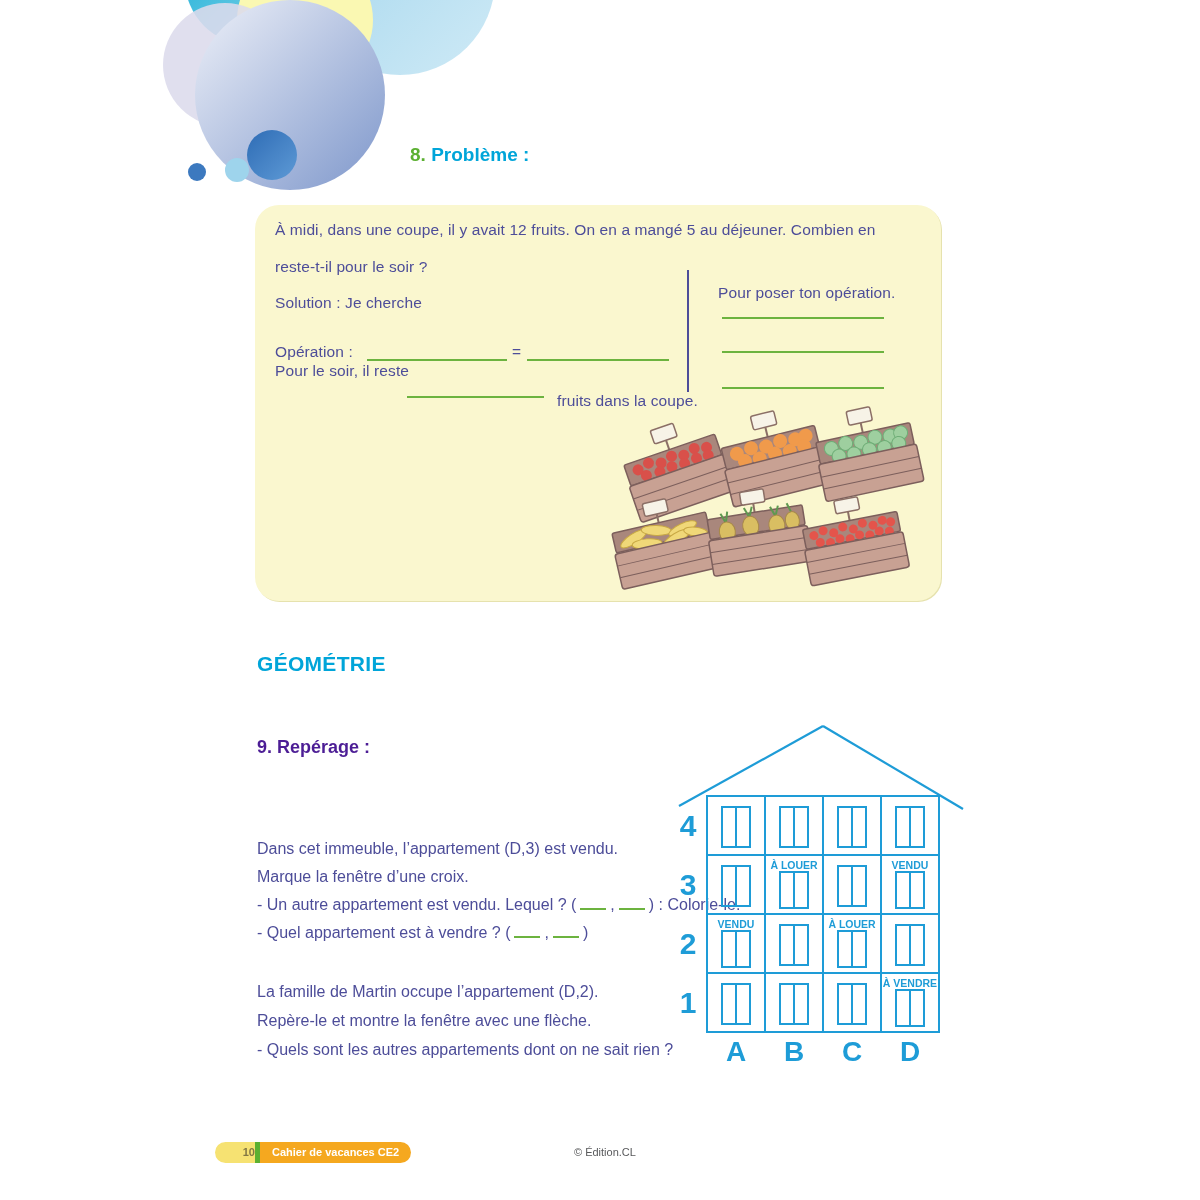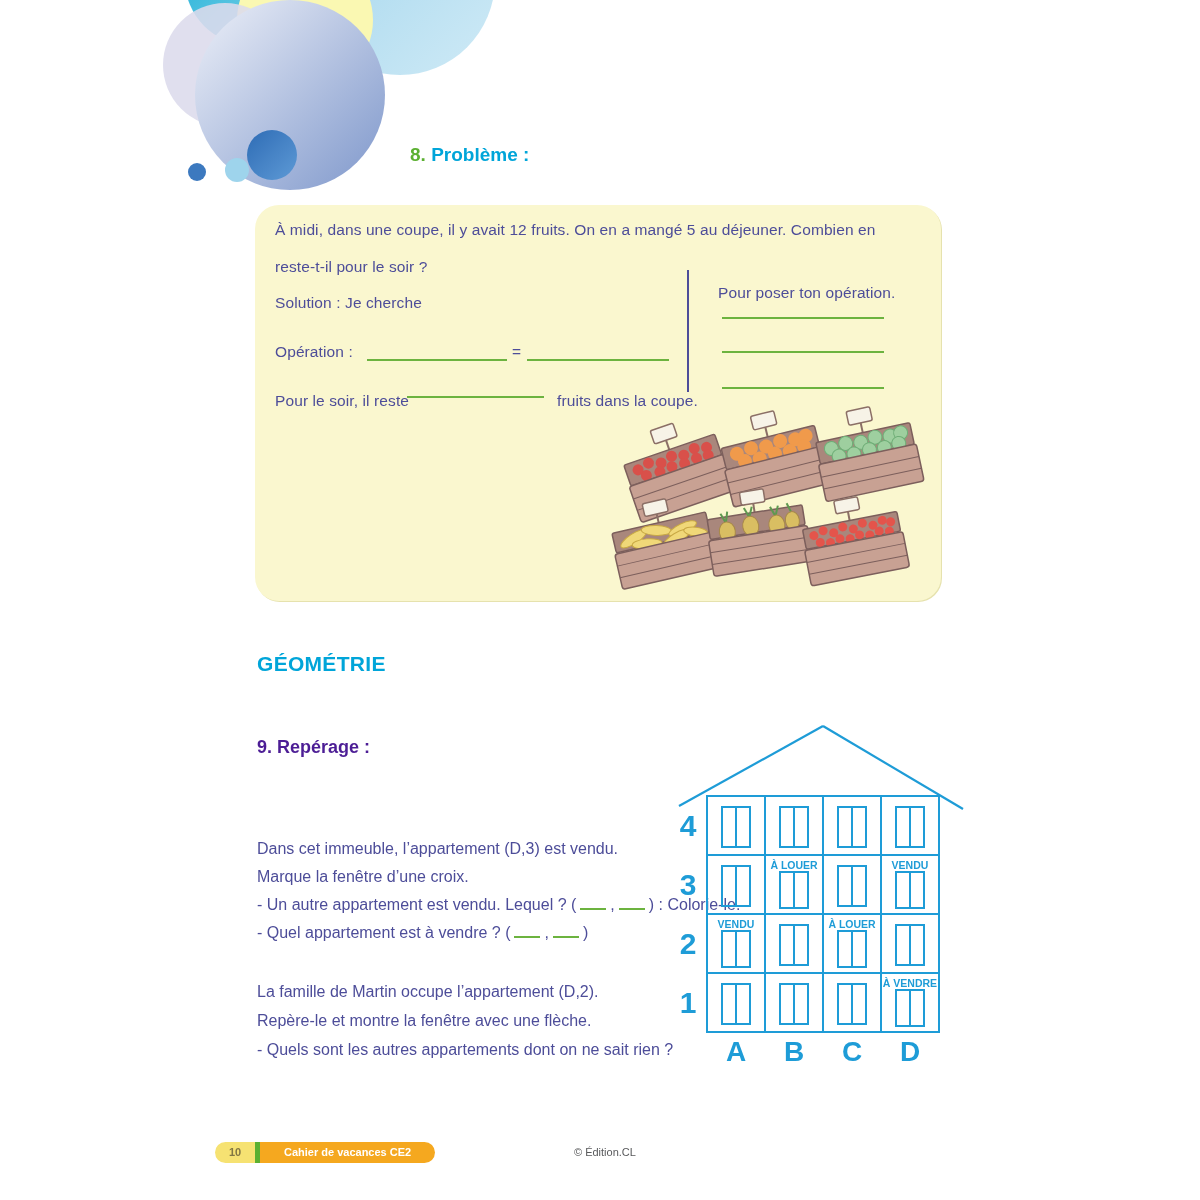--- a/index.html
+++ b/index.html
@@ -14,23 +14,23 @@
   .aline{background:#6CB33F;height:2px;}
   .vdiv{width:2px;background:#4D4D99;}
   .geo-title{font-size:21px;font-weight:bold;color:#00A5D9;letter-spacing:.3px;text-align:center;}
   .h9{font-size:18px;font-weight:bold;color:#4c1d95;}
   .para{color:#4D4D99;font-size:16px;line-height:28px;white-space:nowrap;}
   .para2{line-height:29px;}
   .bl{display:inline-block;width:26px;height:13px;border-bottom:2px solid #6CB33F;
       margin:0 4px;vertical-align:baseline;}
   .footer-pill{display:flex;height:21px;border-radius:11px;overflow:hidden;
       font-size:11px;font-weight:bold;line-height:21px;}
-  .fp-yellow{background:#F6E272;color:#827743;width:40px;text-align:center;}
+  .fp-yellow{background:#F6E272;color:#827743;width:40px;text-align:right;}
   .fp-green{background:#5BB031;width:5px;}
-  .fp-orange{background:#F5A81F;color:#ffffff;padding:0 24px;}
+  .fp-orange{background:#F5A81F;color:#ffffff;padding:0 12px;}
   .copyright{font-size:11px;color:#58595B;}
   svg text{font-family:"Liberation Sans",sans-serif;}
 </style>
 </head>
 <body>
 
 <div class="page">
 
   <svg class="abs" style="left:0;top:0" width="580" height="215" viewBox="0 0 580 215">
     <defs>
@@ -78,21 +78,21 @@
   <div class="abs aline" style="left:722px;top:351px;width:162px"></div>
   <div class="abs aline" style="left:722px;top:387px;width:162px"></div>
 
   <div class="abs txt" style="left:275px;top:294px">Solution : Je cherche</div>
 
   <div class="abs txt" style="left:275px;top:343px">Opération :</div>
   <div class="abs aline" style="left:367px;top:359px;width:140px"></div>
   <div class="abs txt" style="left:512px;top:343px">=</div>
   <div class="abs aline" style="left:527px;top:359px;width:142px"></div>
 
-  <div class="abs txt" style="left:275px;top:392px">Pour le soir, il reste</div>
+  <div class="abs txt" style="left:275px;top:362px">Pour le soir, il reste</div>
   <div class="abs aline" style="left:407px;top:396px;width:137px"></div>
   <div class="abs txt" style="left:557px;top:392px">fruits dans la coupe.</div>
 
   <svg class="abs" style="left:597px;top:398px" width="346" height="198" viewBox="0 0 346 198">
 
     <g transform="translate(82,80) rotate(-19)">
       <rect x="-12" y="-54" width="24" height="14" rx="2" fill="#F7F3E7" stroke="#8B6F66" stroke-width="1.5"></rect>
       <line x1="0" y1="-40" x2="0" y2="-30" stroke="#8B6F66" stroke-width="2"></line>
       <rect x="-48" y="-30" width="96" height="22" rx="2" fill="#A9877C" stroke="#7C5F5C" stroke-width="1.5"></rect>
       <g fill="#D9504A">

